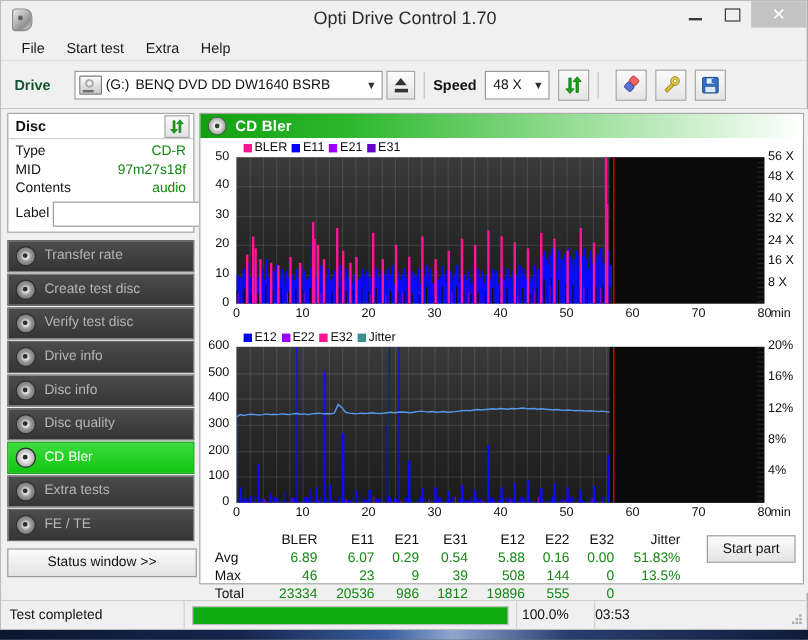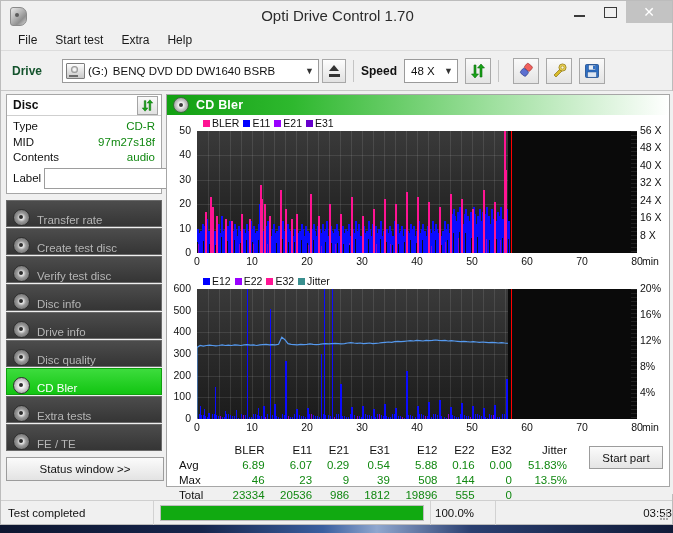--- a/index.html
+++ b/index.html
@@ -134,21 +134,21 @@
     width:13px;height:13px;border-radius:50%;
     background:radial-gradient(circle,#fff 18%,#cfae3a 45%,#8c7520 100%);
     border:1px solid #7d6a1c;
   }
 
   .navlist{margin-top:6px;width:156px;}
   .navbtn{
     height:27px;margin-bottom:1px;
     background:linear-gradient(#4c4c4c,#353535);
     border:1px solid #6a6a6a;
-    display:flex;align-items:flex-end;padding-left:6px;gap:7px;
+    display:flex;align-items:center;padding-left:6px;gap:7px;
     color:#b5b5b5;font-size:11.5px;
     box-sizing:border-box;
   }
   .navbtn.active{
     background:linear-gradient(#3ddc3d,#12c512);
     border:1px solid #0f9f0f;color:#ffffff;
   }
   .nav-icon{
     width:15px;height:15px;border-radius:50%;
     background:radial-gradient(circle,#f0f0f0 15%,#9a9a9a 42%,#5e5e5e 95%);
@@ -237,21 +237,21 @@
     position:absolute;left:0;bottom:0;width:671px;height:24px;background:#f0f0f0;
     border-top:1px solid #cfcfcf;display:flex;align-items:center;box-sizing:border-box;
   }
   .sb-text{font-size:11.5px;color:#111;padding-left:7px;width:145px;}
   .sb-sep{width:1px;height:24px;background:#d2d2d2;}
   .sb-prog{
     position:relative;width:262px;height:14px;margin:0 6px;background:#ffffff;border:1px solid #bdbdbd;
   }
   .sb-prog .fill{position:absolute;left:0;top:0;bottom:0;background:#11aa11;}
   .sb-pct{font-size:11.5px;color:#111;width:60px;padding-left:4px;}
-  .sb-time{font-size:11.5px;color:#111;flex:1;text-align:right;}
+  .sb-time{font-size:11.5px;color:#111;flex:1;text-align:left;padding-right:18px;}
   .grip{position:absolute;right:3px;bottom:3px;width:10px;height:10px;}
   .grip i{position:absolute;width:2px;height:2px;background:#a9a9a9;}
 
   
   .desktop{
     position:absolute;left:0;top:525px;width:673px;height:8px;
     background:linear-gradient(to right,#0d1630 0%,#16254c 30%,#3a5fa0 48%,#8fa7cf 56%,#2a3f70 70%,#101a38 100%);
   }
 </style>
 </head>
@@ -377,25 +377,25 @@
         <div class="navbtn">
           <span class="nav-icon"></span>
           <span>Create test disc</span>
         </div>
         <div class="navbtn">
           <span class="nav-icon"></span>
           <span>Verify test disc</span>
         </div>
         <div class="navbtn">
           <span class="nav-icon"></span>
-          <span>Disc info</span>
+          <span>Drive info</span>
         </div>
         <div class="navbtn">
           <span class="nav-icon"></span>
-          <span>Drive info</span>
+          <span>Disc info</span>
         </div>
         <div class="navbtn">
           <span class="nav-icon"></span>
           <span>Disc quality</span>
         </div>
         <div class="navbtn active">
           <span class="nav-icon"></span>
           <span>CD Bler</span>
         </div>
         <div class="navbtn">

